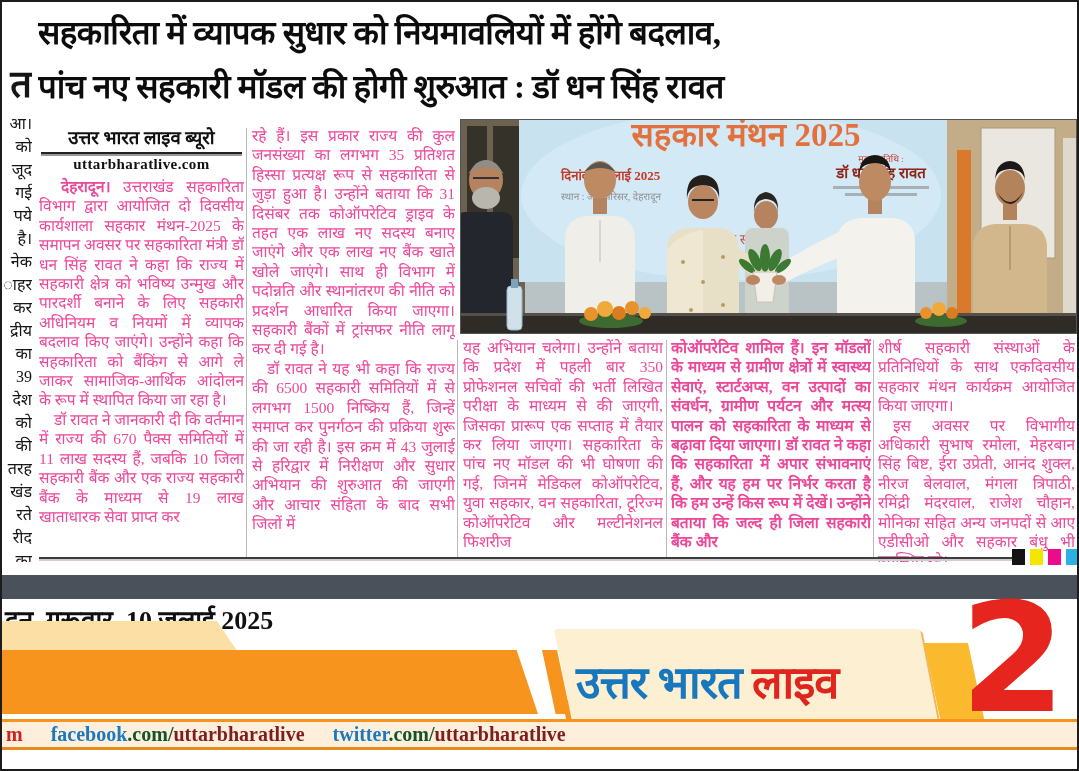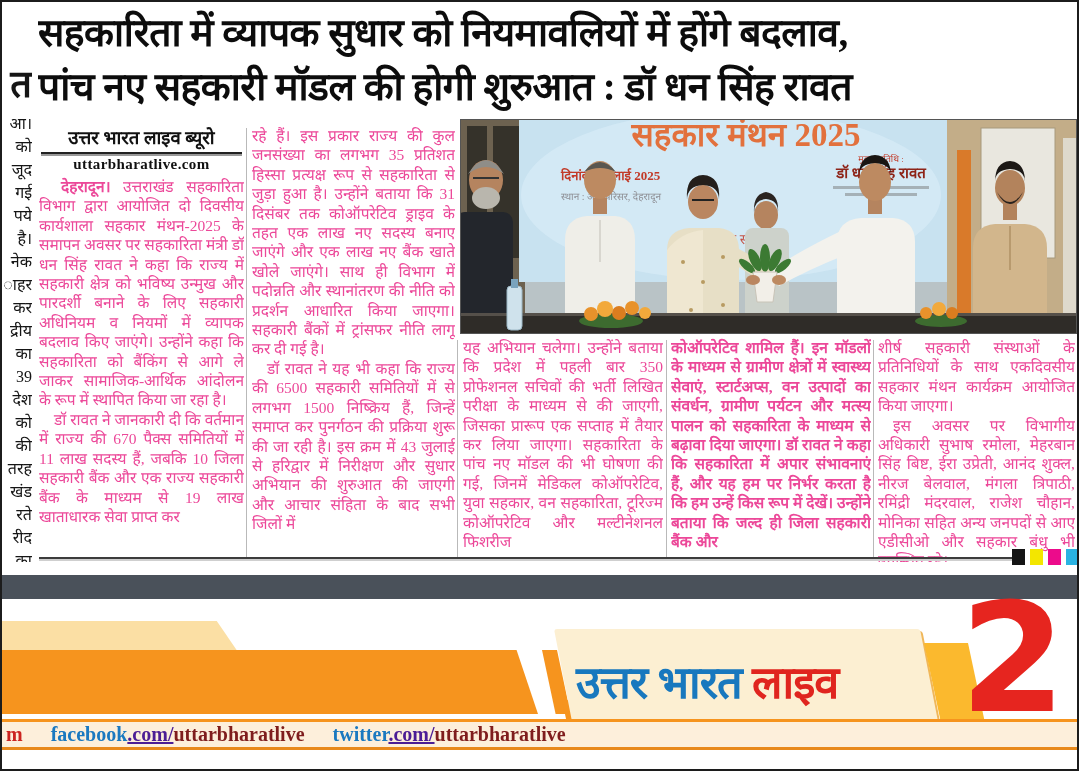--- a/index.html
+++ b/index.html
@@ -4,21 +4,21 @@
 <style>
   html,body{margin:0;padding:0;background:#e8e8e8;}
   .page{
     position:relative; width:1079px; height:771px; background:#ffffff;
     border:2px solid #1c1c1c; box-sizing:border-box; overflow:hidden;
     font-family:"Liberation Serif","DejaVu Serif",serif; color:#111;
   }
   
   .headline{
     position:absolute; left:36px; top:4px; width:1040px; margin:0;
-    font-size:39px; line-height:54px; font-weight:700; color:#0c0c0c;
+    font-size:33px; line-height:54px; font-weight:700; color:#0c0c0c;
     letter-spacing:-0.5px; white-space:nowrap; overflow:hidden;
   }
   
   .left-strip{
     position:absolute; left:0; top:58px; width:30px; height:502px;
     overflow:hidden; text-align:right; font-size:16px; line-height:23px; color:#151515;
   }
   .left-strip .frag-big{font-size:38px; font-weight:700; line-height:48px; margin-bottom:4px;}
   
   .col{position:absolute; top:124px; height:436px; overflow:hidden;}
@@ -60,21 +60,21 @@
   .logo-text .blue{color:#1878be;} .logo-text .red{color:#e0251f;}
   .page-num{position:absolute; left:958px; top:581px; z-index:4; font-family:"DejaVu Sans","Liberation Sans",sans-serif; font-size:152px; line-height:152px; font-weight:900; color:#e6251f;}
   .num-underline{position:absolute; left:952px; top:719px; width:92px; height:7px; background:#f6941e; transform:skewX(12deg); z-index:3;}
   .social{
     position:absolute; left:0; top:717px; width:1079px; height:25px; z-index:5;
     background:#fdefdb; border-top:3px solid #f6941e; border-bottom:3px solid #e8891b;
     display:flex; align-items:center; font-size:20px; font-weight:700; white-space:nowrap;
   }
   .social .prefix{color:#cc2420; margin-left:4px;}
   .social .blk{margin-left:28px;}
-  .social .b-blue{color:#1b79c0;} .social .b-dark{color:#4c1d95;text-decoration:underline;} .social .b-gray{color:#7f1d1d;margin-top:6px;}
+  .social .b-blue{color:#1b79c0;} .social .b-dark{color:#14532d;} .social .b-gray{color:#7f1d1d;margin-top:6px;}
 </style>
 </head>
 <body>
 
 <div class="page">
 
   <h1 class="headline"><span>सहकारिता में व्यापक सुधार को नियमावलियों में होंगे बदलाव,</span><br><span>पांच नए सहकारी मॉडल की होगी शुरुआत : डॉ धन सिंह रावत</span></h1>
 
   <div class="left-strip">
     <div class="frag-big">त</div>
@@ -245,20 +245,21 @@
 
   <div class="bottom-rule"></div>
   <div class="cmyk">
     <span class="k"></span>
     <span class="y"></span>
     <span class="m"></span>
     <span class="c"></span>
   </div>
 
   <div class="darkbar"></div>
+  <div class="dateline">दून, गुरूवार, 10 जुलाई 2025</div>
   <div class="cream-tz"></div>
   <div class="orange-band"></div>
   <div class="orange-strip"></div>
   <div class="logo-under"></div>
   <div class="logo-panel"></div>
   <div class="yellow-strip"></div>
   <div class="logo-text"><span class="blue">उत्तर भारत</span><span class="red"> लाइव</span></div>
   <div class="num-underline"></div>
   <div class="page-num">2</div>
 

